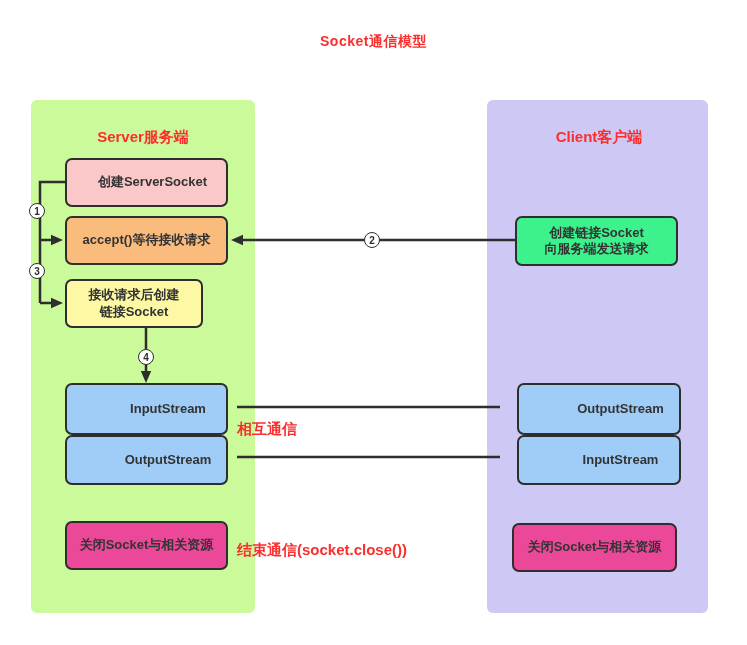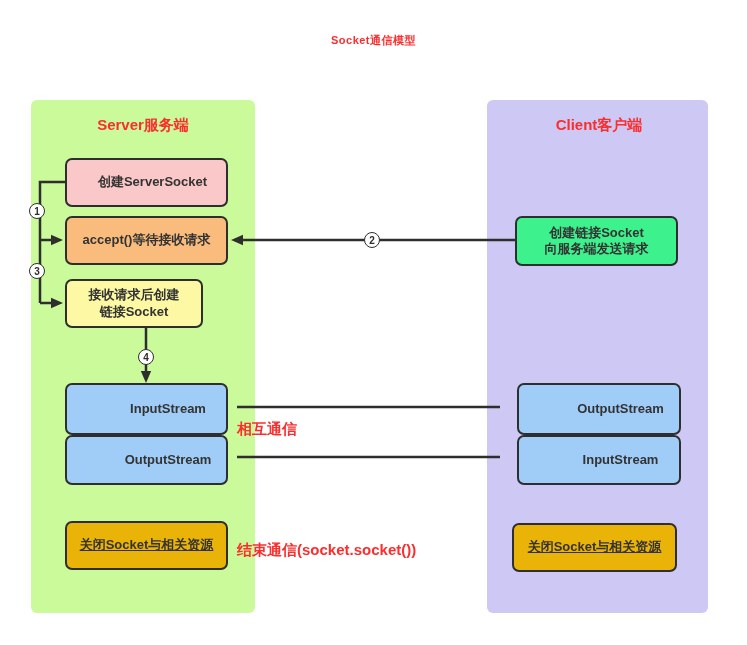--- a/index.html
+++ b/index.html
@@ -1,31 +1,31 @@
 <!DOCTYPE html>
 <html><head>
 <meta charset="utf-8">
 <style>
   html,body{margin:0;padding:0;background:#fff;}
   body{font-family:"Liberation Sans","DejaVu Sans",sans-serif;}
   .canvas{position:relative;width:747px;height:645px;background:#ffffff;overflow:hidden;}
   .title{position:absolute;left:0;top:33px;width:747px;text-align:center;
-         font-size:11px;font-weight:bold;color:#fb2d2d;letter-spacing:.5px;}
+         font-size:14px;font-weight:bold;color:#fb2d2d;letter-spacing:.5px;}
   .panel{position:absolute;top:100px;height:513px;border-radius:6px;}
   .panel.server{left:31px;width:224px;background:#cbfa9b;}
   .panel.client{left:487px;width:221px;background:#cec9f4;}
-  .panel-header{position:absolute;top:116px;text-align:center;font-size:15px;
+  .panel-header{position:absolute;top:128px;text-align:center;font-size:15px;
                 font-weight:bold;color:#fb2d2d;}
   .panel-header.server{left:31px;width:224px;}
   .panel-header.client{left:487px;width:224px;}
   .node{position:absolute;box-sizing:border-box;border:2px solid #2e2e2e;border-radius:7px;
         display:flex;flex-direction:column;align-items:center;justify-content:center;
         font-size:13px;font-weight:bold;color:#333;text-align:center;line-height:1.25;}
   .pink{background:#fac8c8;} .orange{background:#fabc7d;} .yellow{background:#fcf8a3;}
-  .blue{background:#a0cdf8;padding-left:43px;} .hotpink{background:#eab308;text-decoration:underline;} .green{background:#3df28c;}
+  .blue{background:#a0cdf8;padding-left:43px;} .hotpink{background:#ec4899;} .green{background:#3df28c;}
   svg.wires{position:absolute;left:0;top:0;width:747px;height:645px;pointer-events:none;}
   .step{position:absolute;width:16px;height:16px;border:1.5px solid #2e2e2e;border-radius:50%;
         background:#fff;box-sizing:border-box;display:flex;align-items:center;justify-content:center;
         font-size:10px;font-weight:bold;color:#2e2e2e;}
   .annot{position:absolute;left:237px;width:263px;
          font-size:15px;font-weight:bold;color:#fb2d2d;}
 </style>
 </head>
 <body>
 
@@ -74,15 +74,15 @@
   <div class="node blue" style="left:517px;top:383px;width:164px;height:52px;">OutputStream</div>
   <div class="node blue" style="left:517px;top:435px;width:164px;height:50px;">InputStream</div>
   <div class="node hotpink" style="left:512px;top:523px;width:165px;height:49px;">关闭Socket与相关资源</div>
 
   <div class="step" style="left:29px;top:203px;">1</div>
   <div class="step" style="left:364px;top:232px;">2</div>
   <div class="step" style="left:29px;top:263px;">3</div>
   <div class="step" style="left:138px;top:349px;">4</div>
 
   <div class="annot" style="top:420px;">相互通信</div>
-  <div class="annot" style="top:541px;">结束通信(socket.socket())</div>
+  <div class="annot" style="top:541px;">结束通信(socket.close())</div>
 
 </div>
 
 </body></html>

